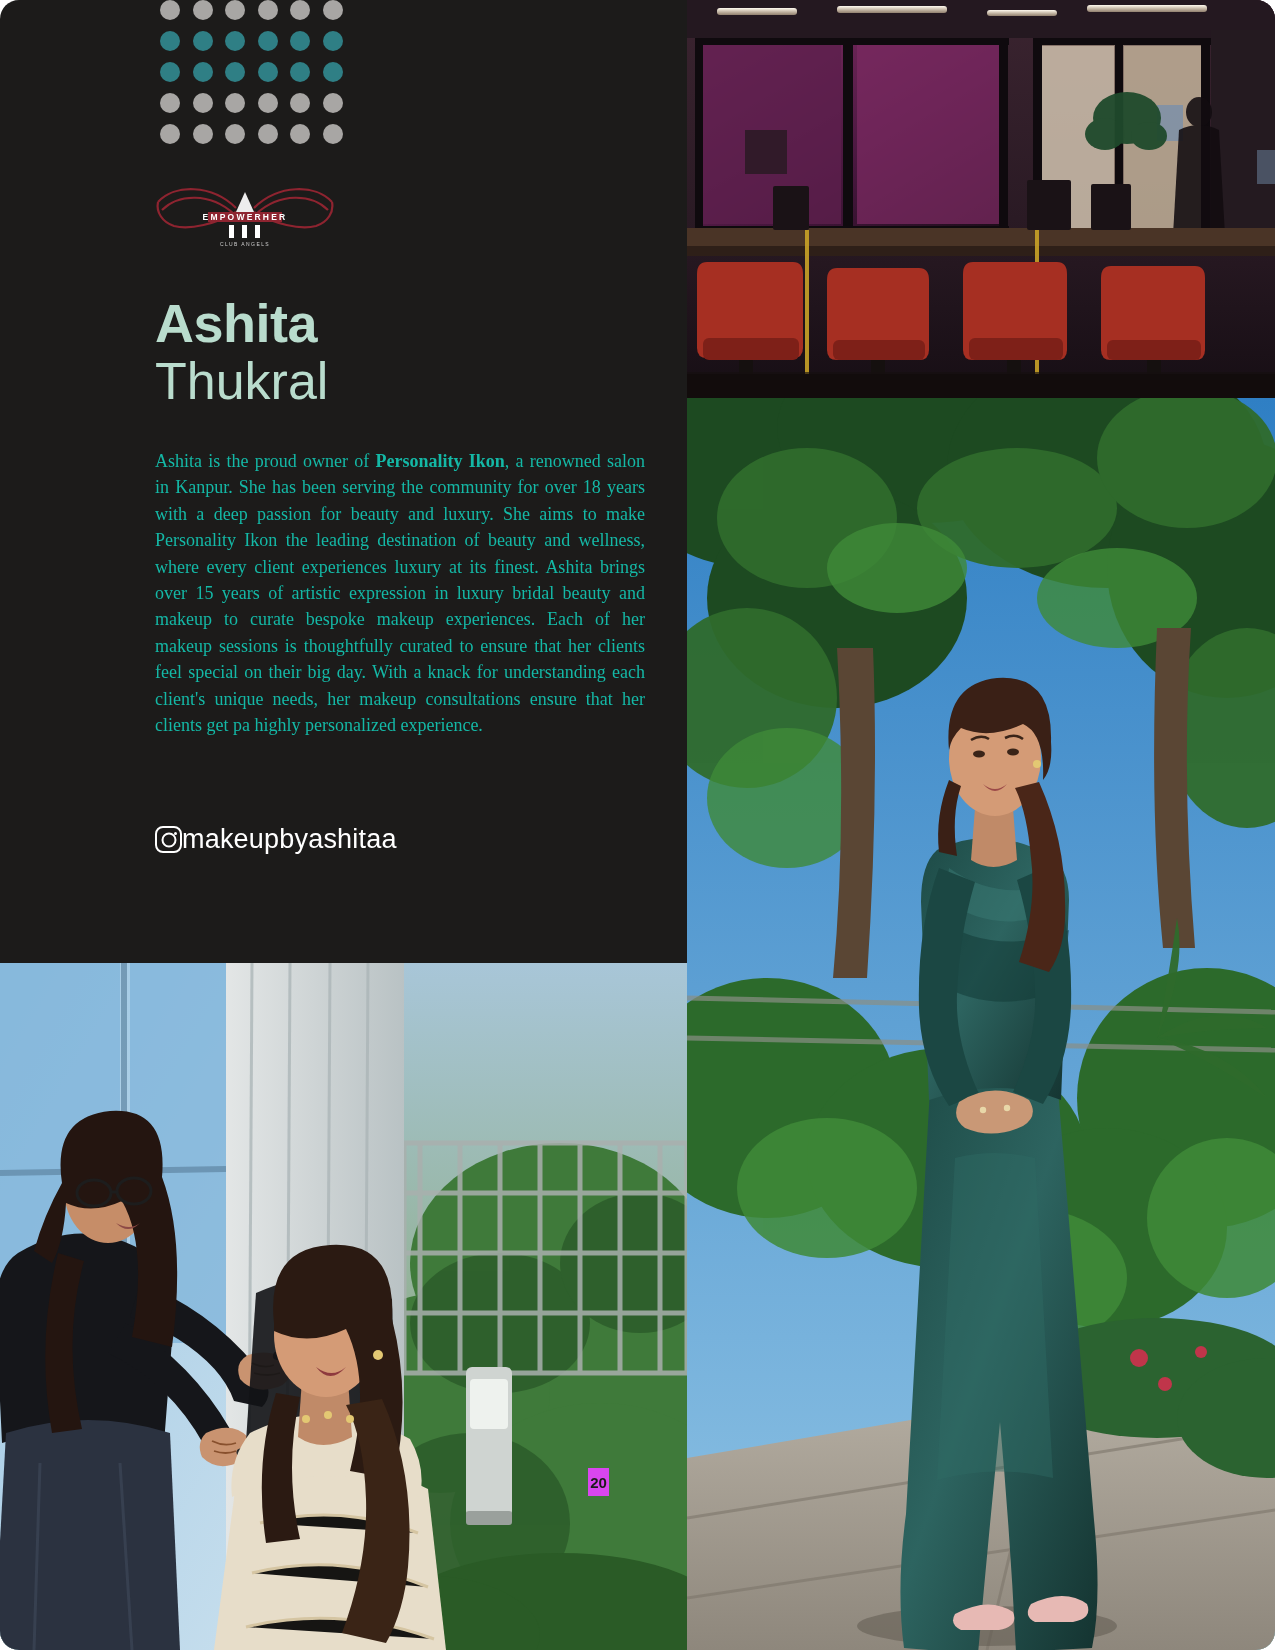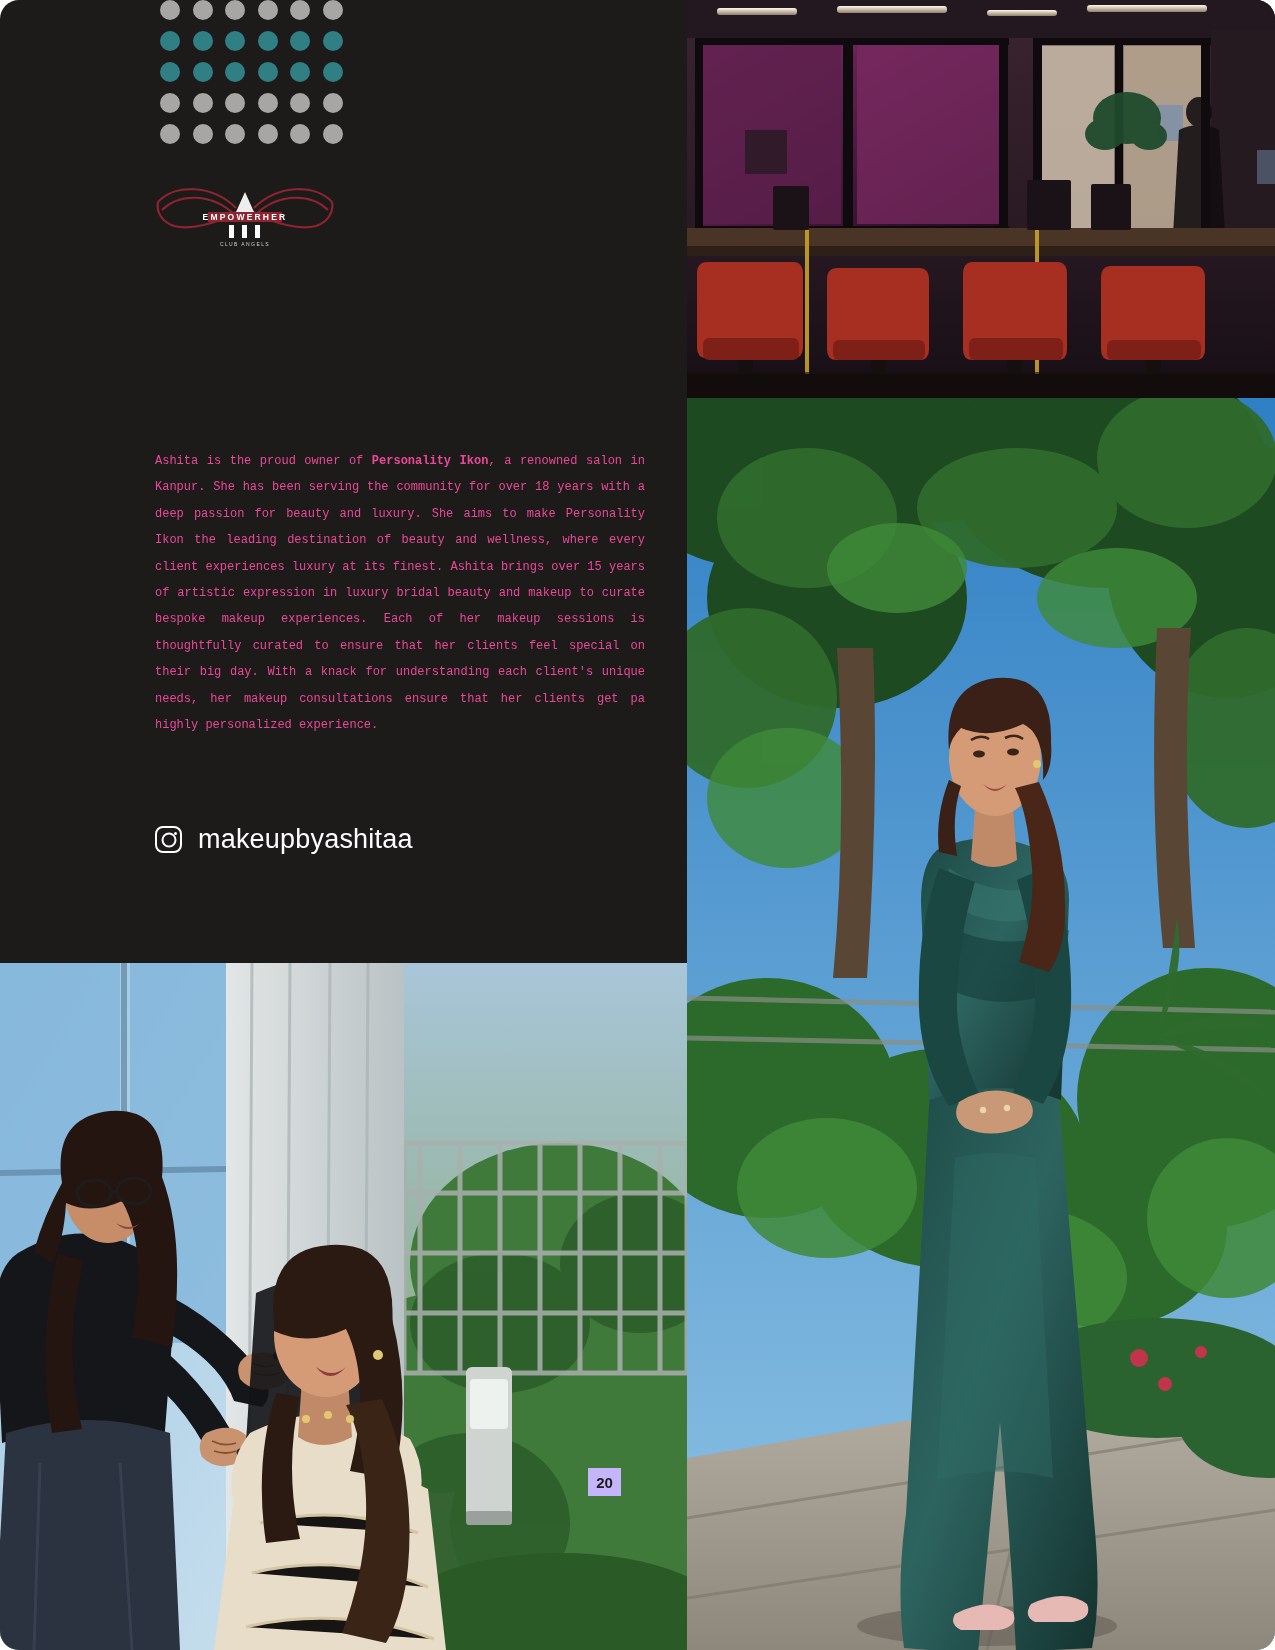--- a/index.html
+++ b/index.html
@@ -72,40 +72,39 @@
     letter-spacing: 0px;
     margin-top: 4px;
   }
 
   
   .bio {
     position: absolute;
     left: 155px;
     top: 448px;
     width: 490px;
-    color: #ec4899;
-    font-size: 12px;
+    color: #14b8a6;
+    font-size: 18px;
     line-height: 26.4px;
     text-align: justify;
     text-justify: inter-word;
-    font-family: Liberation Mono, monospace;
+    font-family: Liberation Serif, serif;
   }
   .bio b { font-weight: bold; }
 
   
   .socials {
     position: absolute;
     left: 155px;
     top: 824px;
     width: 500px;
   }
   .social-row {
     display: flex;
     align-items: center;
-    gap: 16px;
     margin-bottom: 22px;
   }
   .ig-icon {
     width: 27px; height: 27px;
     border: 2.4px solid #ffffff;
     border-radius: 8px;
     position: relative;
     flex: 0 0 auto;
   }
   .ig-icon::before {
@@ -142,23 +141,23 @@
   
   .photo-makeup { left: 0; top: 963px; width: 687px; height: 687px; background: #4a5b72; }
 
   svg.scene { display: block; width: 100%; height: 100%; }
 
   
   .page-number {
     position: absolute;
     left: 588px;
     top: 1468px;
-    width: 33px;
+    width: 21px;
     height: 28px;
-    background: #c4b5fd;
+    background: #d946ef;
     color: #1c1b1a;
     font-size: 15px;
     font-weight: bold;
     display: flex;
     align-items: center;
     justify-content: center;
     font-family: "Liberation Sans", sans-serif;
     z-index: 40;
   }
 </style>
@@ -229,20 +228,24 @@
         <text x="95" y="42" text-anchor="middle" font-family="Liberation Sans, sans-serif" font-size="8.5" font-weight="bold" fill="#ffffff" letter-spacing="2.2">EMPOWERHER</text>
         <g fill="#ffffff">
           <rect x="79" y="47" width="5" height="13"></rect>
           <rect x="92" y="47" width="5" height="13"></rect>
           <rect x="105" y="47" width="5" height="13"></rect>
         </g>
         <text x="95" y="68" text-anchor="middle" font-family="Liberation Sans, sans-serif" font-size="5" fill="#cfcfcf" letter-spacing="1.4">CLUB ANGELS</text>
       </svg>
     </div>
 
+    <div class="name-block">
+      <div class="first-name">Ashita</div>
+      <div class="last-name">Thukral</div>
+    </div>
 
     <div class="bio"><span>Ashita is the proud owner of </span><b>Personality Ikon</b><span>, a renowned salon in Kanpur. She has been serving the community for over 18 years with a deep passion for beauty and luxury. She aims to make Personality Ikon the leading destination of beauty and wellness, where every client experiences luxury at its finest. Ashita brings over 15 years of artistic expression in luxury bridal beauty and makeup to curate bespoke makeup experiences. Each of her makeup sessions is thoughtfully curated to ensure that her clients feel special on their big day. With a knack for understanding each client's unique needs, her makeup consultations ensure that her clients get pa highly personalized experience.</span></div>
 
     <div class="socials">
       <div class="social-row">
         <span class="ig-icon"></span>
         <span class="handle">makeupbyashitaa</span>
       </div>
     </div>
   </div>

